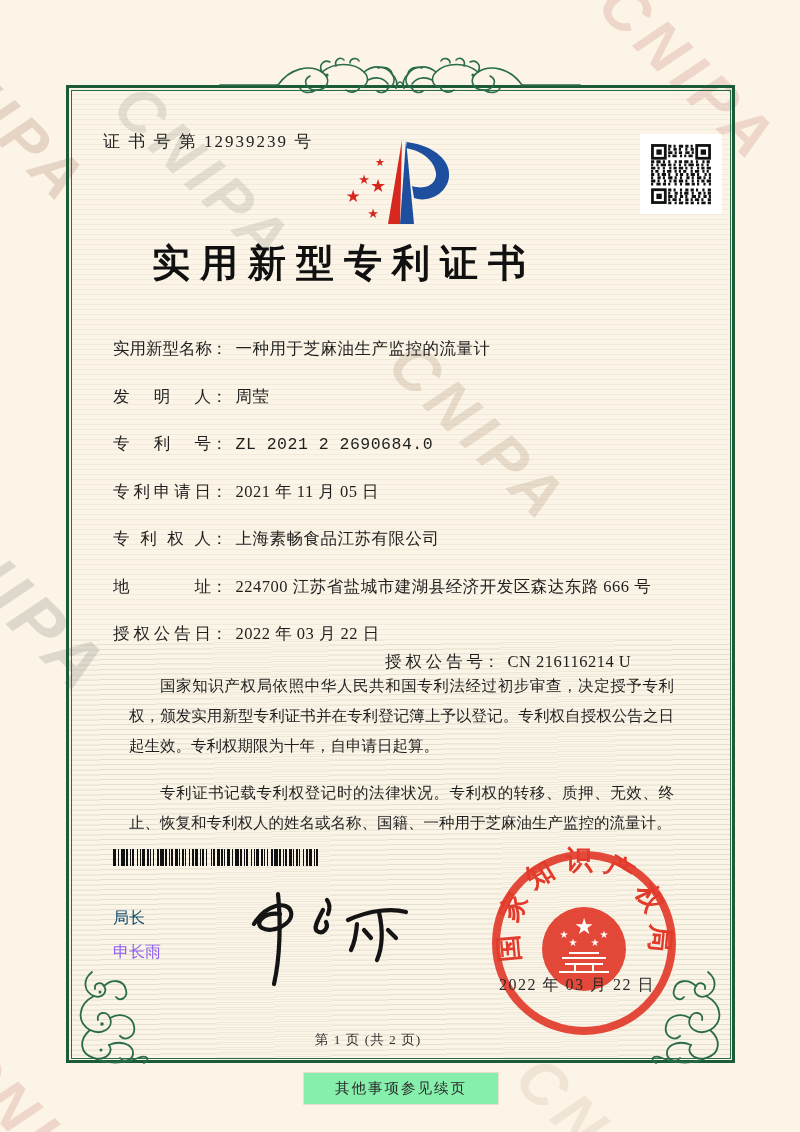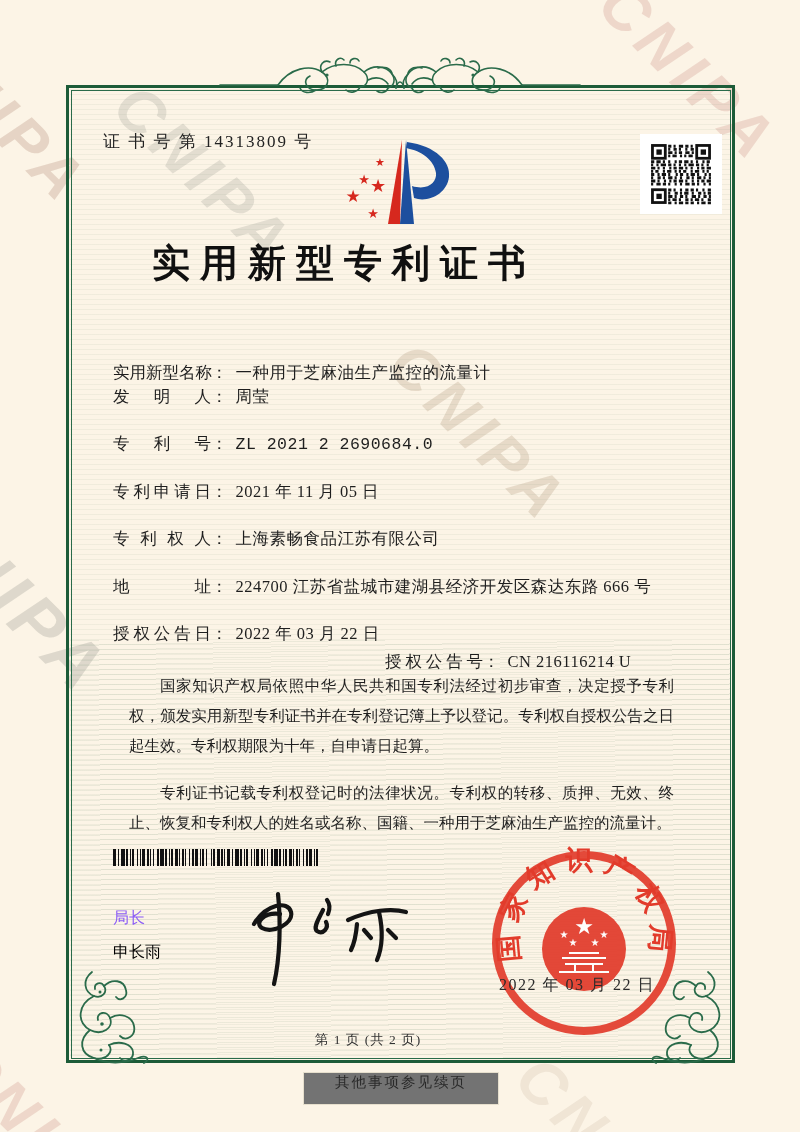--- a/index.html
+++ b/index.html
@@ -45,34 +45,34 @@
   .logo{position:absolute; left:338px; top:130px; width:122px; height:108px;}
   .qr-wrap{position:absolute; left:640px; top:134px; width:82px; height:80px; background:#fff;
     display:flex; align-items:center; justify-content:center;}
   .qr{width:62px; height:62px;}
   .title{position:absolute; left:0; top:238px; width:688px; text-align:center;
     font-size:38px; font-weight:bold; letter-spacing:10px; color:#101010;}
   .frow{position:absolute; left:113px; width:590px; font-size:16.5px; color:#1e1e1e; white-space:nowrap;}
   .flabel{display:inline-block; width:98px; text-align:justify; text-align-last:justify; vertical-align:top;}
   .fcolon{display:inline-block; margin-right:8px;}
   .fvalue{letter-spacing:.5px;}
-  .r1{top:338px;margin-top:24px;} .r2{top:386px;font-family:Liberation Mono, monospace;} .r3{top:433px;font-family:Liberation Mono, monospace;} .r4{top:481px;} .r5{top:528px;} .r6{top:576px;} .r7{top:623px;}
+  .r1{top:338px;} .r2{top:386px;font-family:Liberation Mono, monospace;} .r3{top:433px;font-family:Liberation Mono, monospace;} .r4{top:481px;} .r5{top:528px;} .r6{top:576px;} .r7{top:623px;}
   .g2{position:absolute; left:272px; top:0;margin-top:28px;}
   .paras{position:absolute; left:113px; top:655px; width:577px; font-size:15.5px;
     line-height:1.95; text-align:justify; color:#1f1f1f;}
   .paras p{margin:16px; text-indent:2em;}
   .barcode{position:absolute; left:113px; top:849px; width:205px; height:17px;}
-  .sig-title{position:absolute; left:113px; top:908px; font-size:16px; color:#8b5cf6;}
-  .sig-name{position:absolute; left:113px; top:942px; font-size:16px; color:#000000;}
+  .sig-title{position:absolute; left:113px; top:908px; font-size:16px; color:#0c4a6e;}
+  .sig-name{position:absolute; left:113px; top:942px; font-size:16px; color:#8b5cf6;}
   .sig-script{position:absolute; left:228px; top:884px; width:195px; height:104px;}
   .seal{position:absolute; left:487px; top:846px; width:194px; height:194px;}
   .seal-date{position:absolute; left:499px; top:975px; font-size:16px; letter-spacing:1.5px; color:#2b2b2b; white-space:nowrap;}
   .footer-page{position:absolute; left:0; top:1031px; width:736px; text-align:center; font-size:13.5px; color:#333; letter-spacing:1px;}
-  .note-box{position:absolute; left:303px; top:1072px; width:194px; height:31px; background:#737373;
-    border:1px solid #e6dfcd; display:flex; justify-content:center; z-index:4;}
+  .note-box{position:absolute; left:303px; top:1072px; width:194px; height:31px; background:#86efac;
+    border:1px solid #e6dfcd; display:flex; align-items:center; justify-content:center; z-index:4;}
   .note-box span{font-size:14.5px; letter-spacing:2px; color:#2a2a2a;}
 </style>
 </head>
 <body>
 
 <div class="page">
 
   <div class="wm wm-a">CNIPA</div>
   <div class="wm wm-b">CNIPA</div>
   <div class="wm wm-c">CNIPA</div>
@@ -127,21 +127,21 @@
       <path d="M36,60 C24,70 26,84 40,88 C52,91 60,82 55,75"></path>
       <path d="M40,88 C52,94 70,94 84,88 C94,84 96,90 90,93"></path>
       <path d="M56,48 C66,42 78,46 80,56 C82,66 72,72 66,66"></path>
       <path d="M55,75 C66,70 78,74 79,82 C80,90 70,93 66,88"></path>
       <path d="M50,16 C58,8 70,10 72,20 C74,28 66,32 62,27"></path>
     </g>
   </svg>
 
   <div class="content">
 
-    <div class="cert-no">证 书 号 第 14313809 号</div>
+    <div class="cert-no">证 书 号 第 12939239 号</div>
 
     <svg class="logo" viewBox="0 0 122 108">
       <path d="M69,12 C98,16 113,32 111,47 C109,64 90,73 76,68 L74,56 C90,61 99,52 98,43 C96,30 84,21 68,18 Z" fill="#1d4f9e"></path>
       <polygon points="68,10 76,94 62,94" fill="#1d4f9e"></polygon>
       <polygon points="64,10 50,94 62,94" fill="#d6281e"></polygon>
       <g fill="#d6281e" font-family="'DejaVu Sans',sans-serif" text-anchor="middle">
         <text x="15" y="72" font-size="17">★</text>
         <text x="26" y="54" font-size="13">★</text>
         <text x="40" y="62" font-size="18">★</text>
         <text x="42" y="36" font-size="11">★</text>

